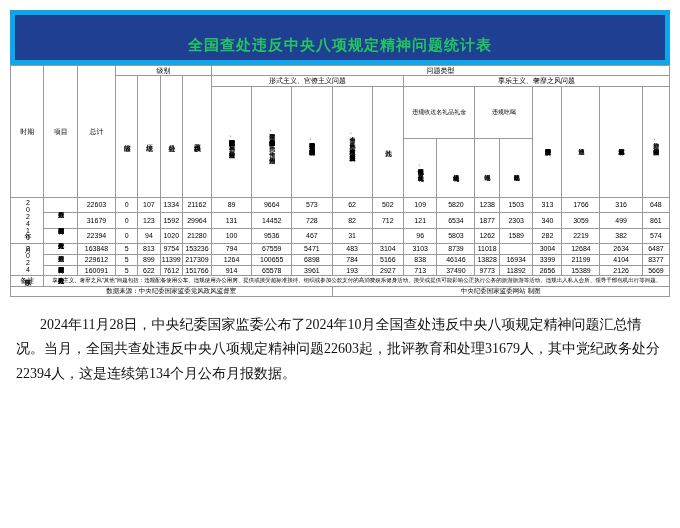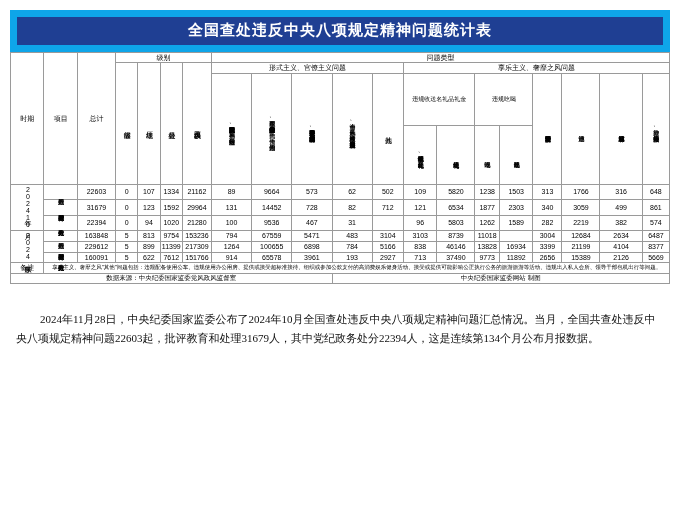--- a/index.html
+++ b/index.html
@@ -17,28 +17,28 @@
   }
   .page {
     width: 680px;
     height: 528px;
     box-sizing: border-box;
     padding: 8px 10px 0 10px;
     position: relative;
   }
   .title-bar {
     background: #1f3f93;
-    color: #ffffff;
+    color: #22c55e;
     text-align: center;
     font-size: 15px;
     font-weight: bold;
     letter-spacing: 1px;
-    padding: 4px 0 5px 0;
+    padding: 21px 0 5px 0;
     margin: 2px 0 0 0;
-    border: 7px solid #0ea5e9;
+    border: 5px solid #0ea5e9;
   }
   table.main {
     border-collapse: collapse;
     width: 660px;
     table-layout: fixed;
     font-size: 6px;
     line-height: 1.05;
   }
   table.main td, table.main th {
     border: 1px solid #9a9a9a;
@@ -97,22 +97,22 @@
     line-height: 1.35;
   }
   .src-row td {
     border: none;
     font-size: 6.5px;
     padding-top: 3px;
   }
   .src-left { text-align: left; }
   .src-right { text-align: right; }
   .para {
-    margin-top: 26px;
-    font-size: 11px;
+    margin-top: 16px;
+    font-size: 14px;
     line-height: 1.75;
     text-indent: 24px;
     font-family: "Liberation Serif", serif;
     color: #111;
     padding: 0 6px;
   }
   .tall1 { height: 108px; }
 </style>
 </head>
 <body>

